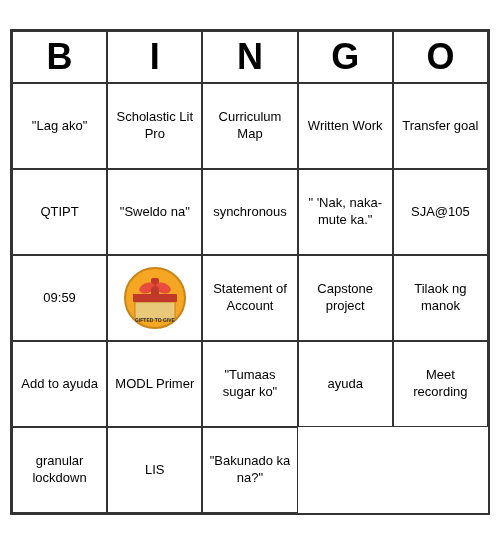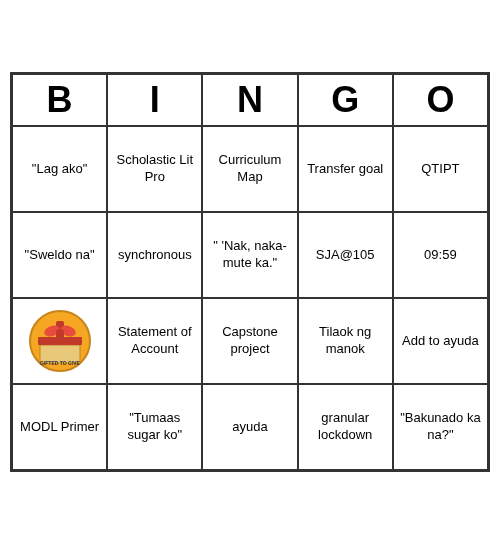--- a/index.html
+++ b/index.html
@@ -71,20 +71,23 @@
   <div class="bingo-cell">
         <span class="cell-text">"Lag ako"</span>
       </div>
       <div class="bingo-cell">
         <span class="cell-text">Scholastic Lit Pro</span>
       </div>
       <div class="bingo-cell">
         <span class="cell-text">Curriculum Map</span>
       </div>
       <div class="bingo-cell">
+        <span class="cell-text">Written Work</span>
+      </div>
+      <div class="bingo-cell">
         <span class="cell-text">Transfer goal</span>
       </div>
       <div class="bingo-cell">
         <span class="cell-text">QTIPT</span>
       </div>
       <div class="bingo-cell">
         <span class="cell-text">"Sweldo na"</span>
       </div>
       <div class="bingo-cell">
         <span class="cell-text">synchronous</span>
@@ -134,19 +137,25 @@
       <div class="bingo-cell">
         <span class="cell-text">MODL Primer</span>
       </div>
       <div class="bingo-cell">
         <span class="cell-text">"Tumaas sugar ko"</span>
       </div>
       <div class="bingo-cell">
         <span class="cell-text">ayuda</span>
       </div>
       <div class="bingo-cell">
+        <span class="cell-text">Meet recording</span>
+      </div>
+      <div class="bingo-cell">
         <span class="cell-text">granular lockdown</span>
+      </div>
+      <div class="bingo-cell">
+        <span class="cell-text">LIS</span>
       </div>
       <div class="bingo-cell">
         <span class="cell-text">"Bakunado ka na?"</span>
       </div>
     </div>
 </div>
 
 </body></html>

